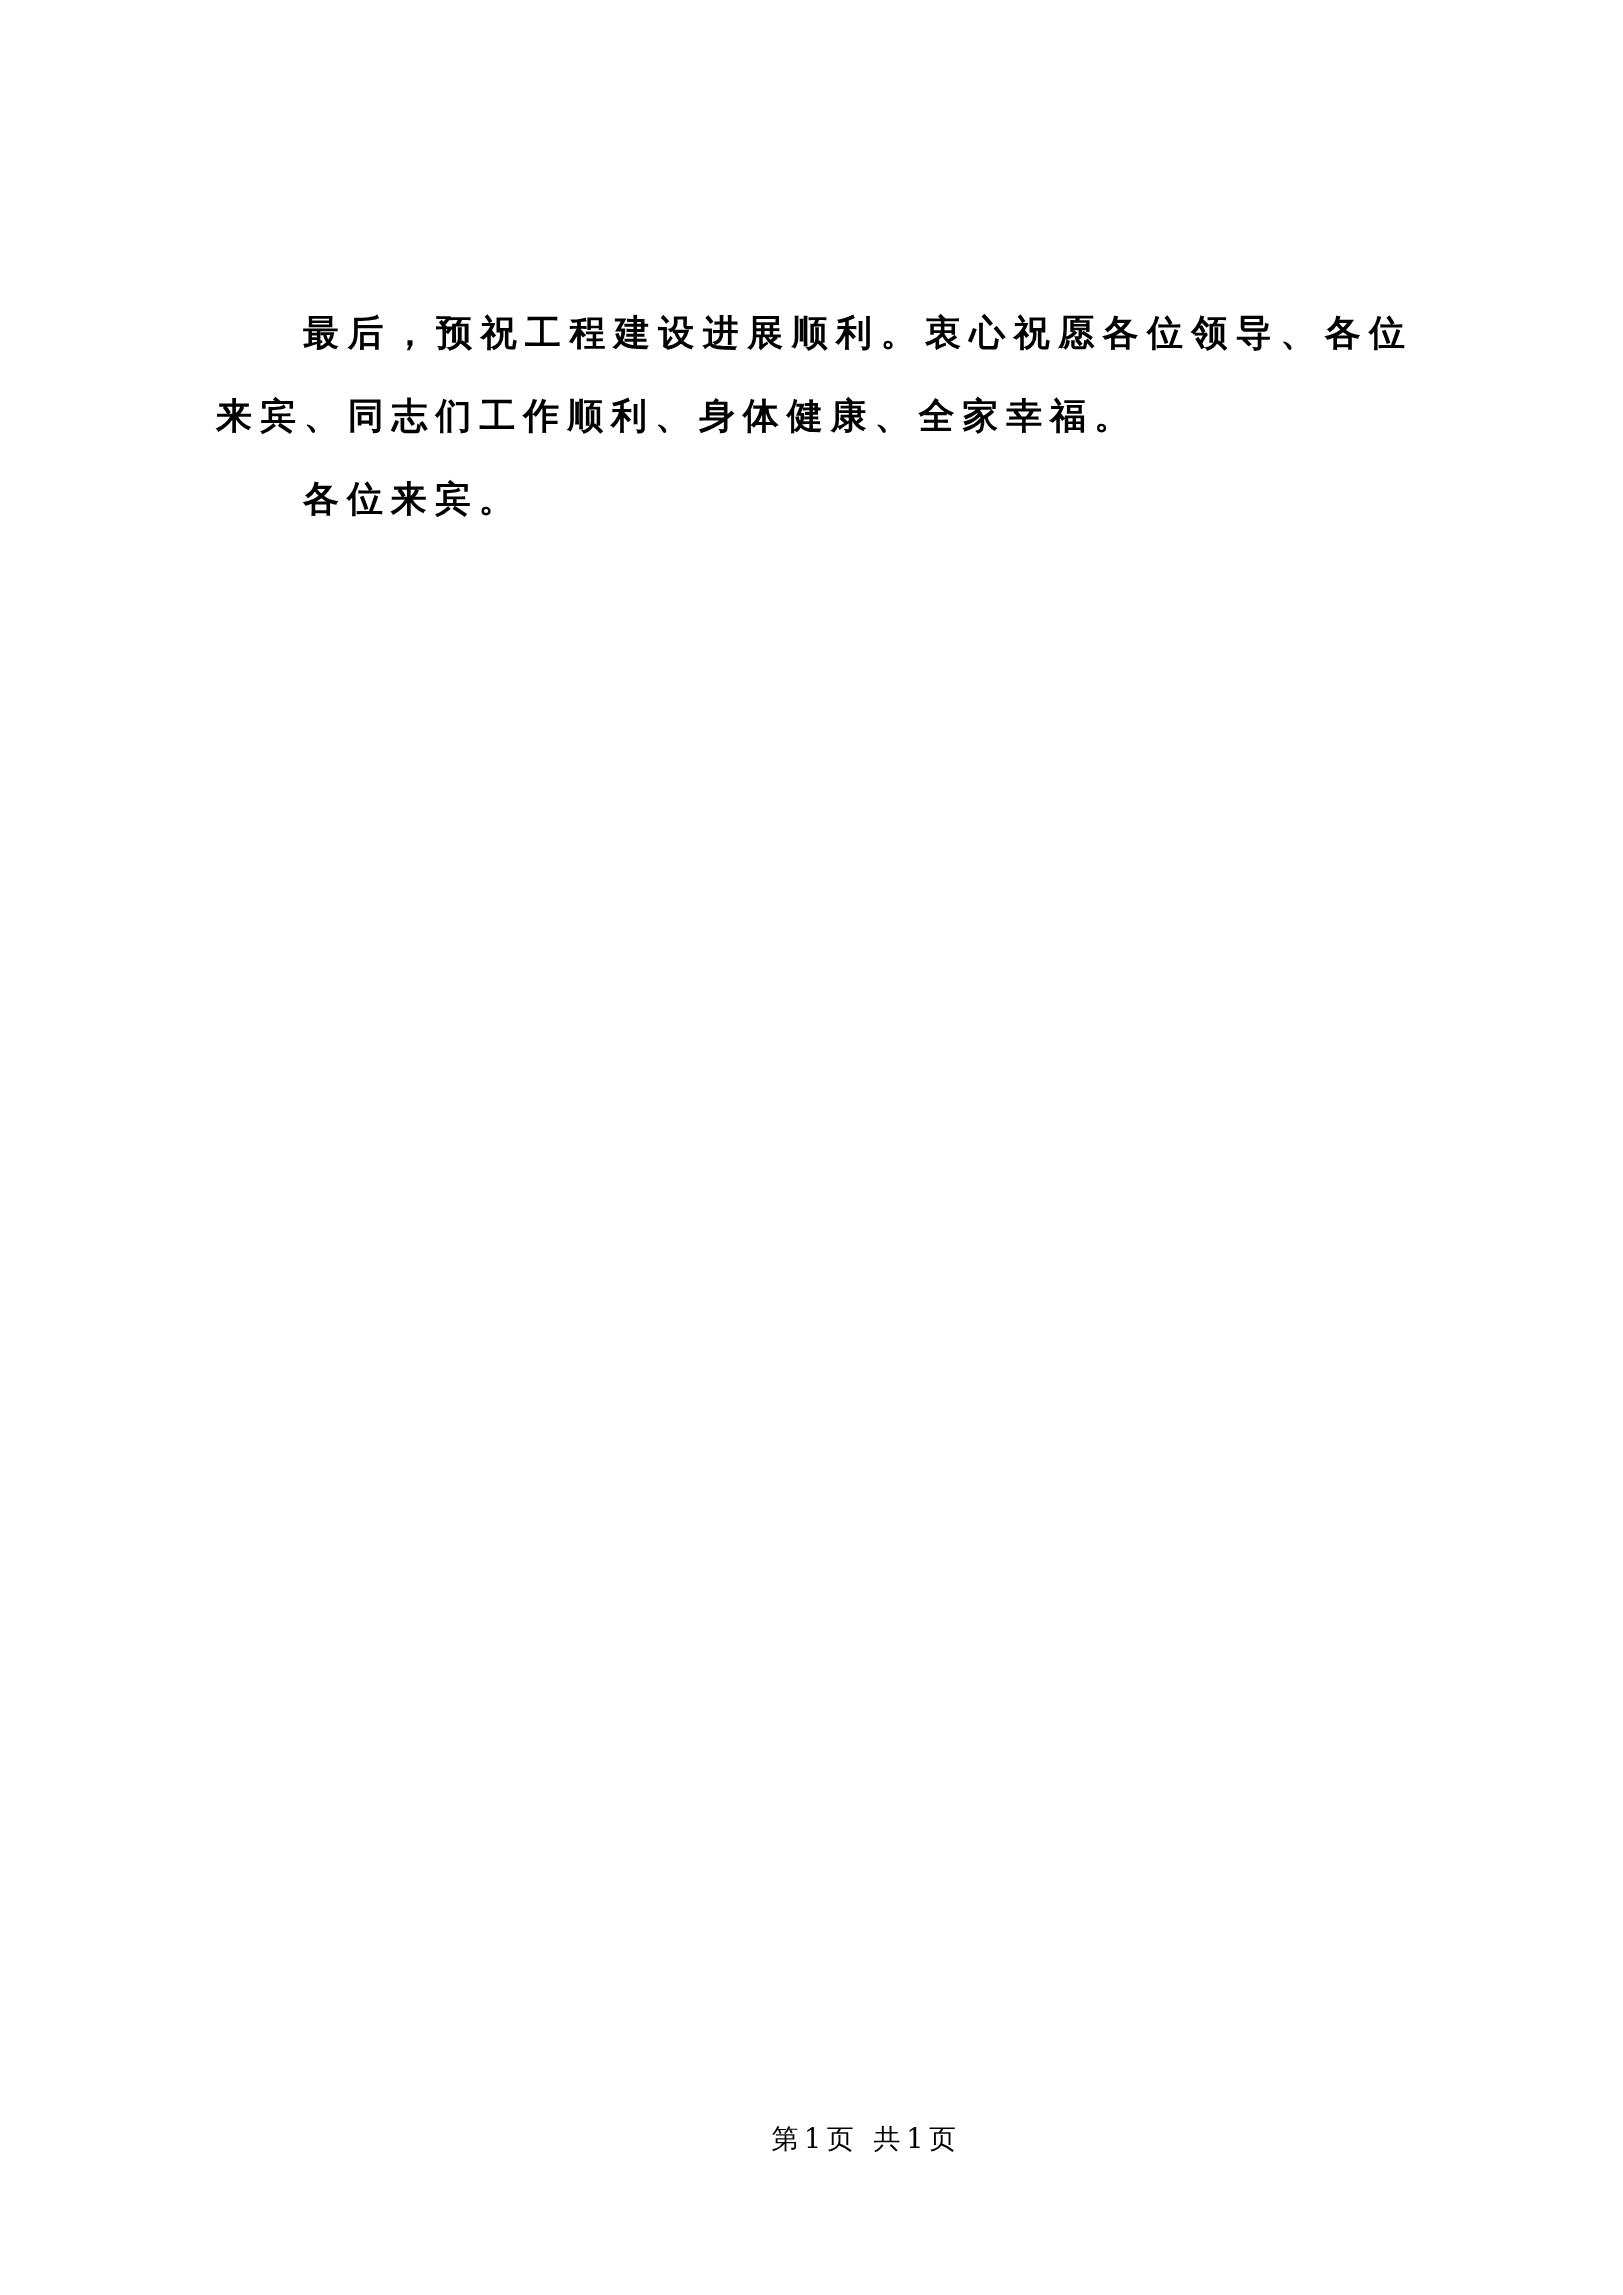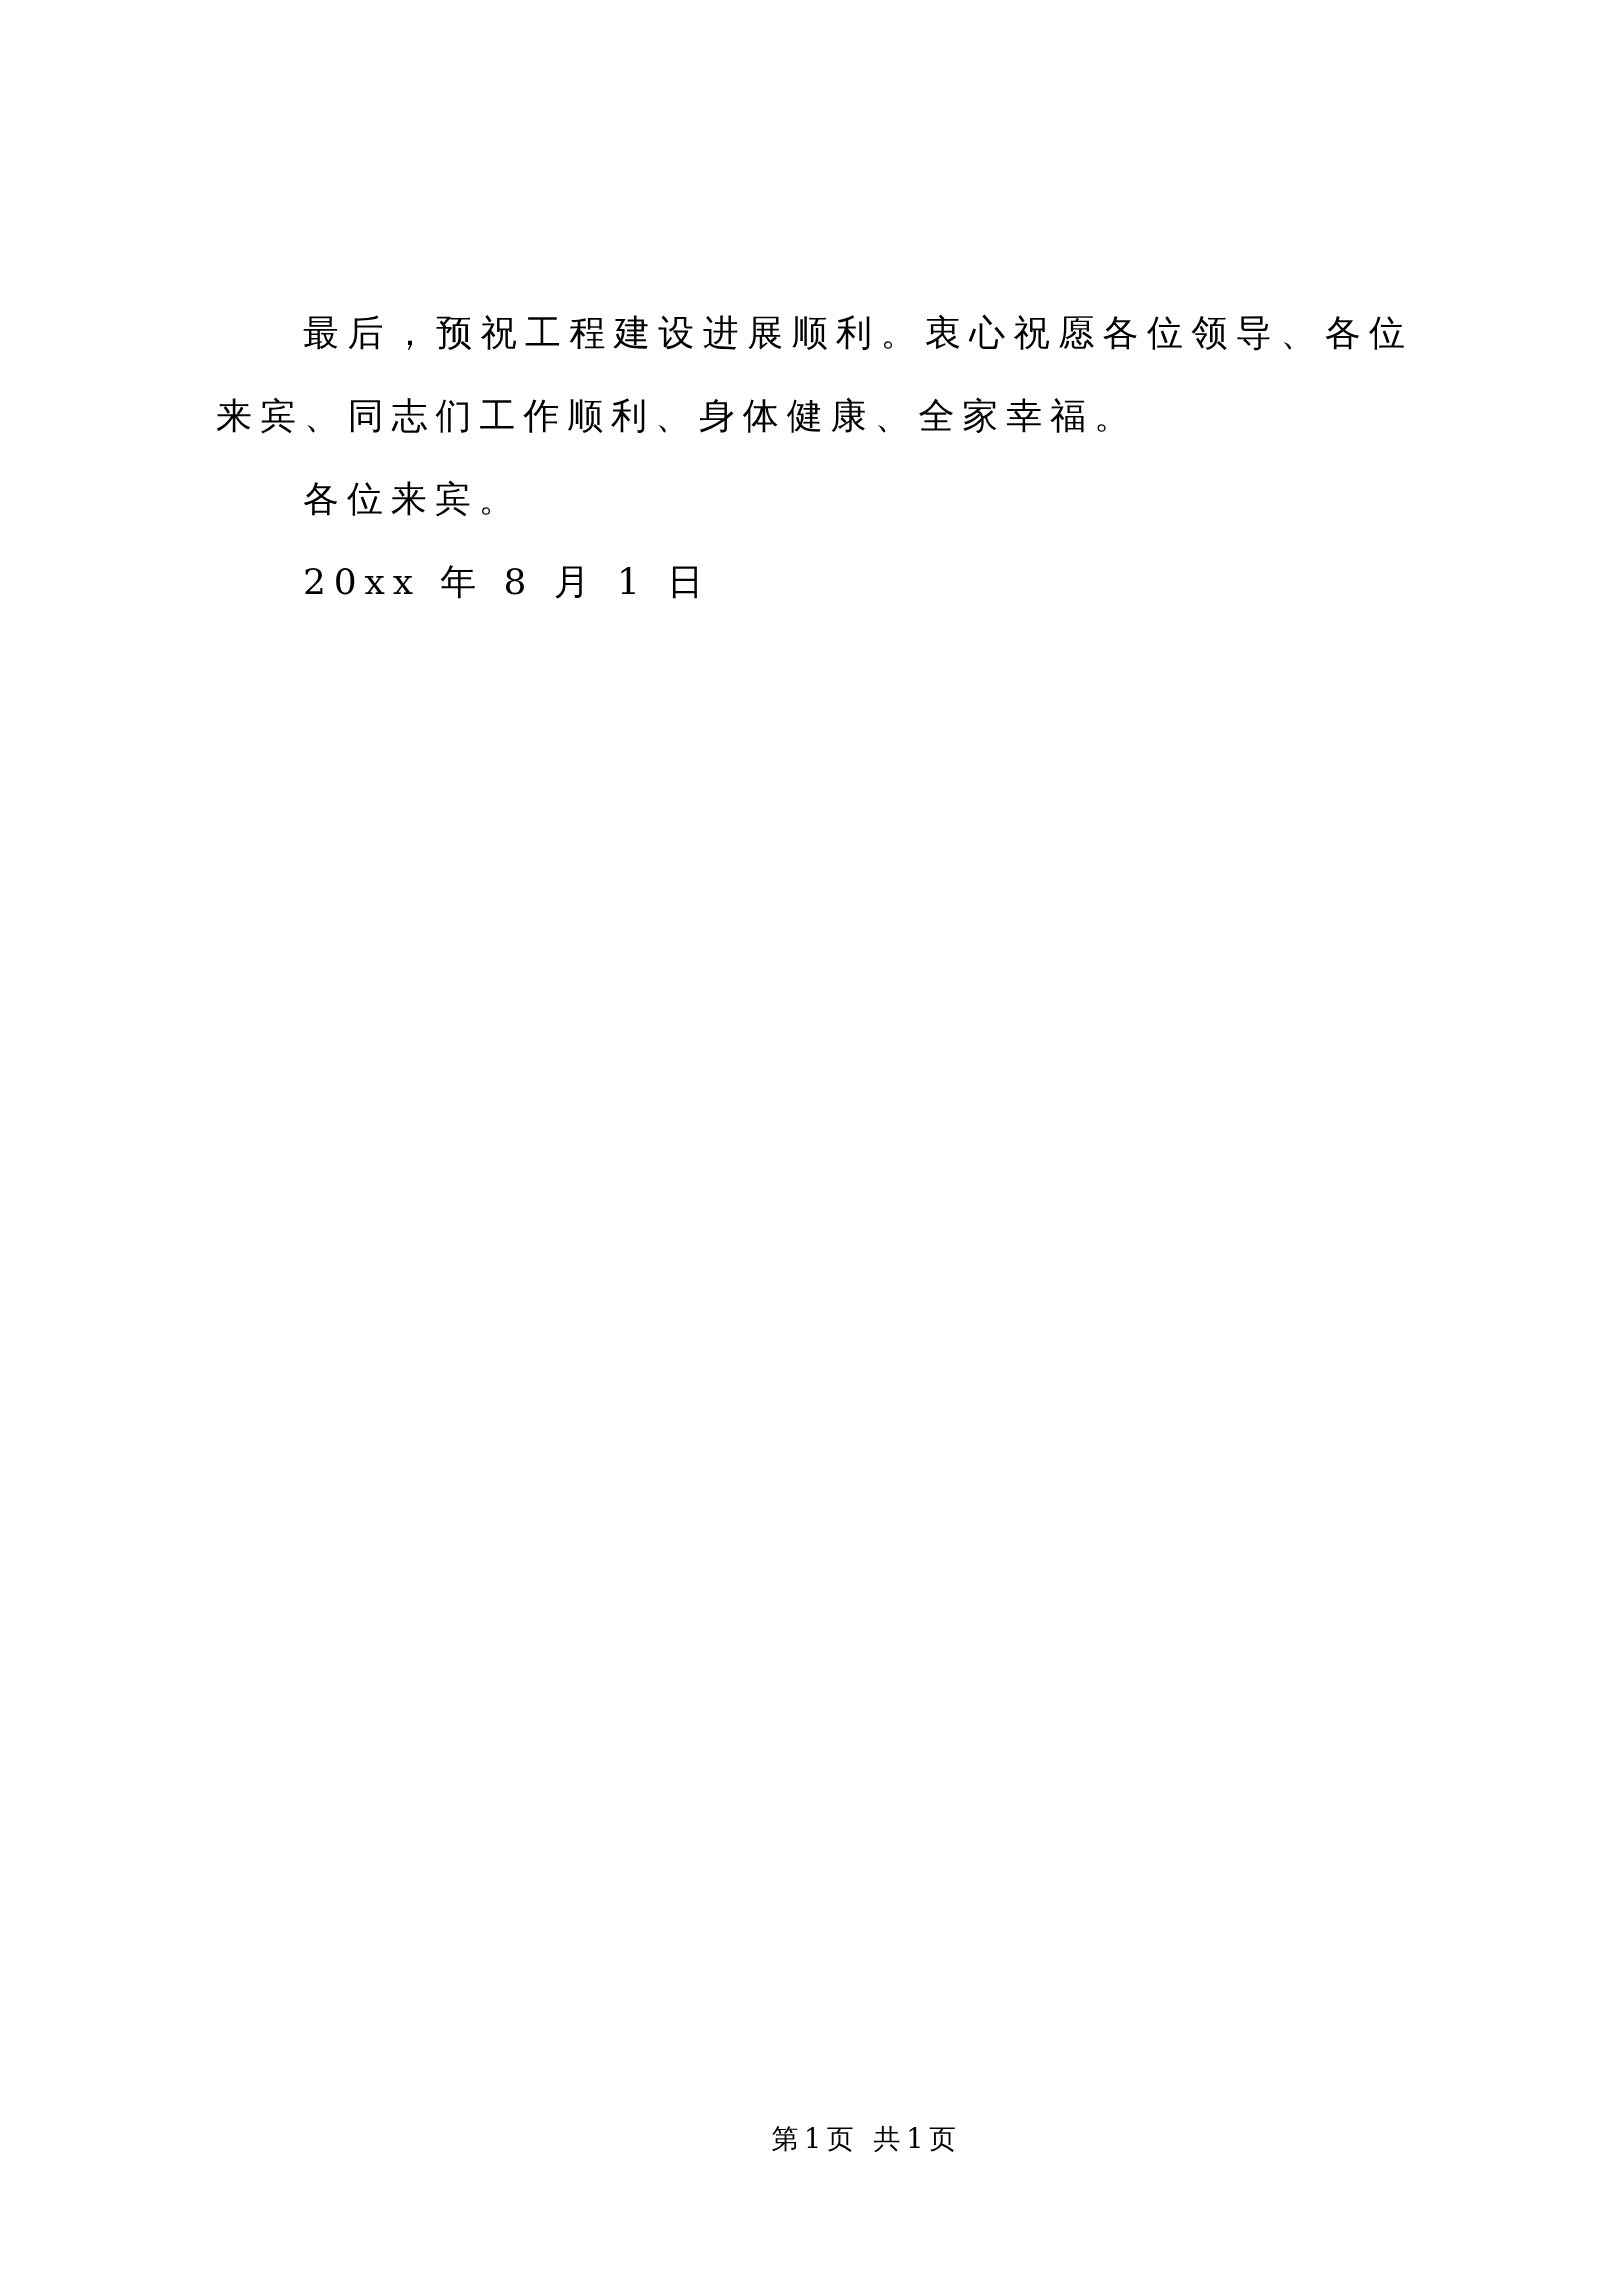--- a/index.html
+++ b/index.html
@@ -23,20 +23,21 @@
     width: 1197px;
   }
   .para {
     margin: 0;
     font-size: 36px;
     line-height: 83px;
     letter-spacing: 7.9px;
     text-align: justify;
     text-indent: 87px;
     color: #000000;
+    font-weight: bold;
   }
   .para.no-justify {
     text-align: left;
   }
   .footer {
     position: absolute;
     top: 2122px;
     left: 0;
     right: 0;
     text-align: center;
@@ -48,18 +49,17 @@
     margin-left: 31px;
   }
 </style>
 </head>
 <body>
 
 <div class="page">
   <div class="content">
     <p class="para">最后，预祝工程建设进展顺利。衷心祝愿各位领导、各位来宾、同志们工作顺利、身体健康、全家幸福。</p>
     <p class="para no-justify">各位来宾。</p>
-    <p class="para no-justify">20xx 年 8 月 1 日</p>
   </div>
 
   <div class="footer">第1页 共1页</div>
 </div>
 
 
 </body></html>

